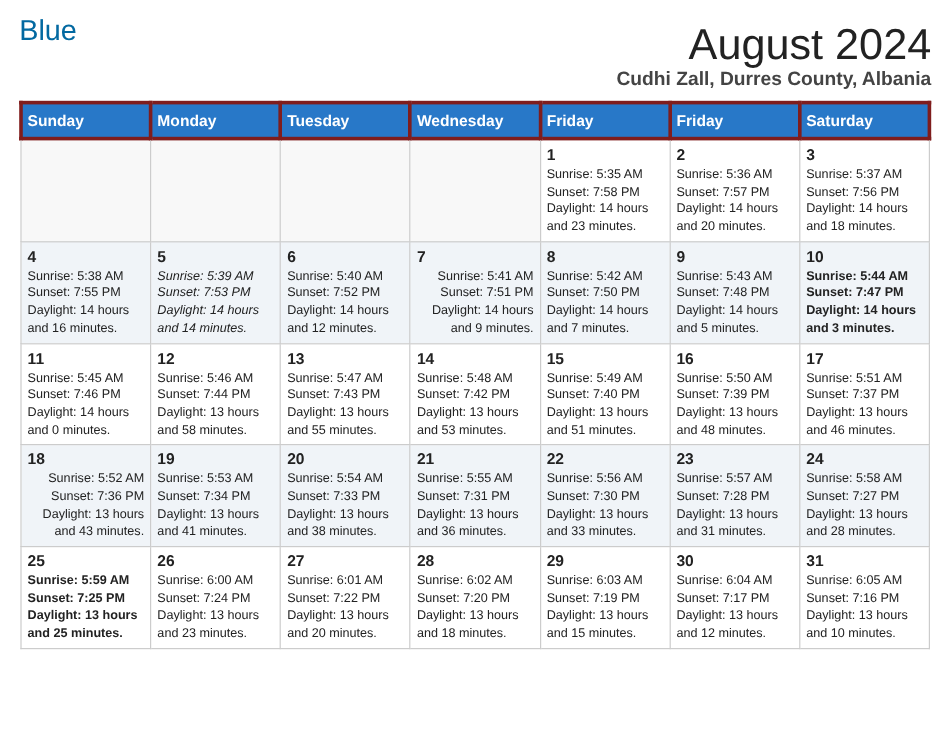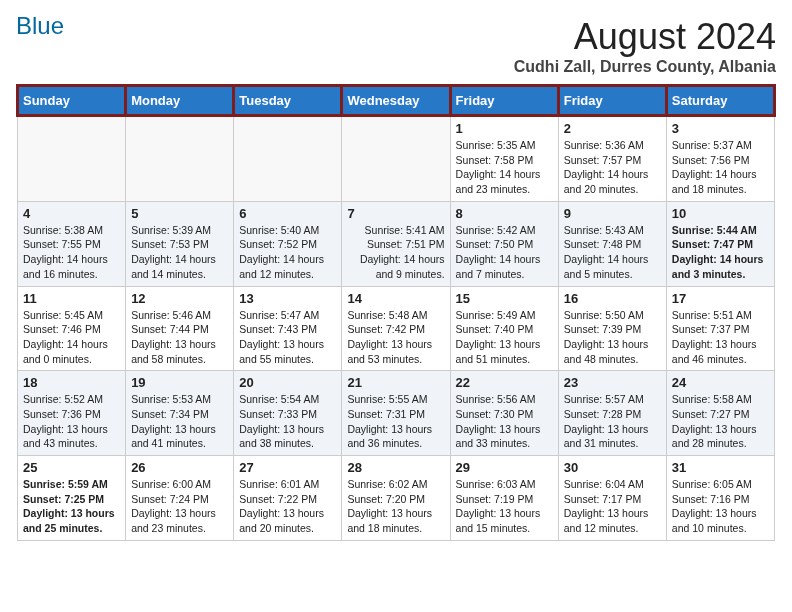--- a/index.html
+++ b/index.html
@@ -136,21 +136,21 @@
       <tr>
         <td>
           <span class="day-number">4</span>
           <div class="day-info" style="white-space: pre-line;">Sunrise: 5:38 AM
 Sunset: 7:55 PM
 Daylight: 14 hours
 and 16 minutes.</div>
         </td>
         <td>
           <span class="day-number">5</span>
-          <div class="day-info" style="white-space: pre-line;">Sunrise: 5:39 AM
+          <div class="day-info" style="white-space: pre-line; font-style: italic;">Sunrise: 5:39 AM
 Sunset: 7:53 PM
 Daylight: 14 hours
 and 14 minutes.</div>
         </td>
         <td>
           <span class="day-number">6</span>
           <div class="day-info" style="white-space: pre-line;">Sunrise: 5:40 AM
 Sunset: 7:52 PM
 Daylight: 14 hours
 and 12 minutes.</div>
@@ -231,21 +231,21 @@
           <span class="day-number">17</span>
           <div class="day-info" style="white-space: pre-line;">Sunrise: 5:51 AM
 Sunset: 7:37 PM
 Daylight: 13 hours
 and 46 minutes.</div>
         </td>
       </tr>
       <tr>
         <td>
           <span class="day-number">18</span>
-          <div class="day-info" style="white-space: pre-line;">Sunrise: 5:52 AM
+          <div class="day-info" style="white-space: pre-line; text-align: right;">Sunrise: 5:52 AM
 Sunset: 7:36 PM
 Daylight: 13 hours
 and 43 minutes.</div>
         </td>
         <td>
           <span class="day-number">19</span>
           <div class="day-info" style="white-space: pre-line;">Sunrise: 5:53 AM
 Sunset: 7:34 PM
 Daylight: 13 hours
 and 41 minutes.</div>

